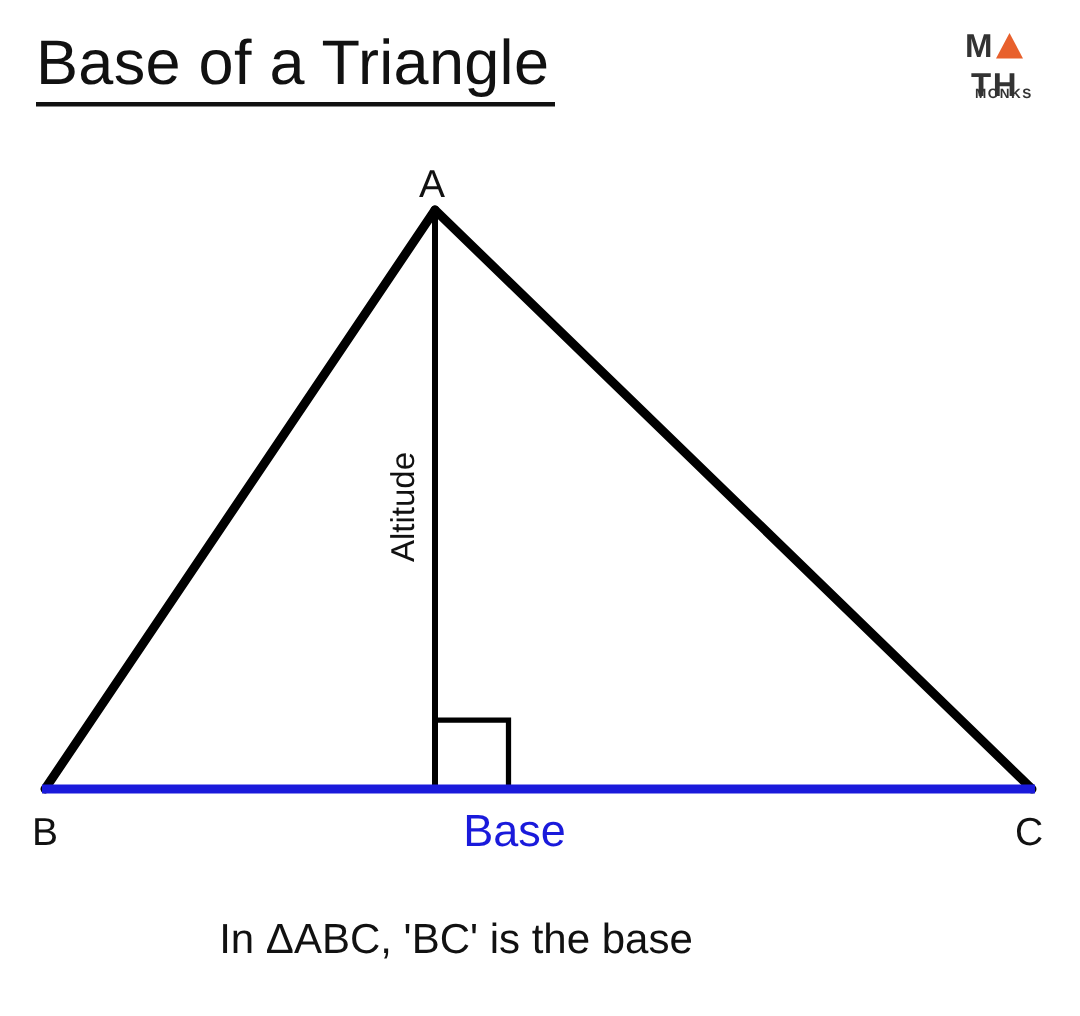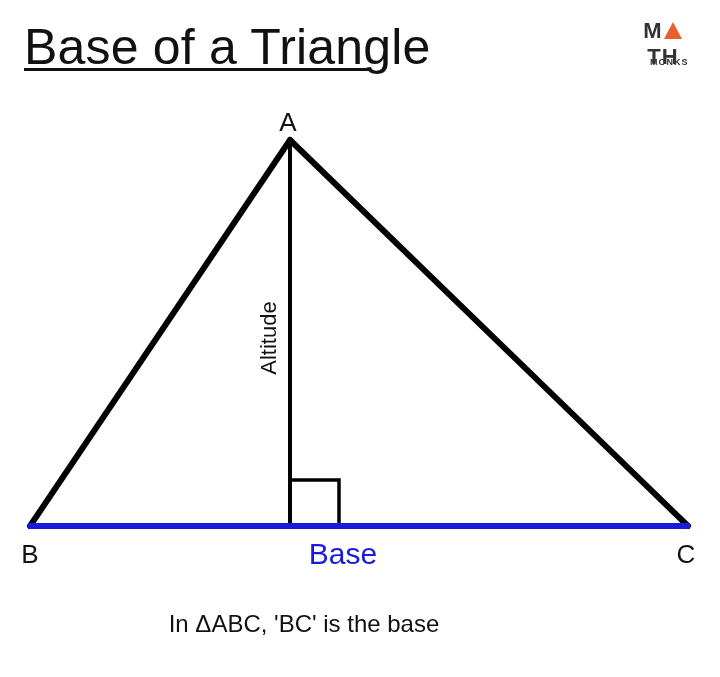--- a/index.html
+++ b/index.html
@@ -1,23 +1,23 @@
 <!DOCTYPE html>
 <html><head>
 <meta charset="utf-8">
 <style>
   html,body{margin:0;padding:0;background:#fff;}
   body{width:720px;height:677px;position:relative;overflow:hidden;font-family:"Liberation Sans",sans-serif;}
-  .title{position:absolute;left:24px;top:18px;font-size:50px;color:#111;letter-spacing:0.2px;}
+  .title{position:absolute;left:24px;top:18px;font-size:42px;color:#111;letter-spacing:0.2px;}
   .title-rule{position:absolute;left:24px;top:68px;width:346px;height:3px;background:#111;}
   .logo{position:absolute;left:628px;top:18px;width:70px;height:40px;}
   .logo-top{position:absolute;left:0;top:0;font-size:22px;font-weight:bold;color:#333;letter-spacing:1px;text-align:center;}
   .logo-bottom{position:absolute;left:22px;top:39px;font-size:9px;font-weight:bold;color:#333;letter-spacing:1px;}
   svg.diagram{position:absolute;left:0;top:0;}
-  .caption{position:absolute;left:0;width:608px;top:610px;text-align:center;font-size:24px;color:#111;}
+  .caption{position:absolute;left:0;width:608px;top:610px;text-align:center;font-size:28px;color:#111;}
 </style>
 </head>
 <body>
 
 <div class="title">Base of a Triangle</div>
 <div class="title-rule"></div>
 
 <div class="logo">
   <div class="logo-top">
     <span>M</span><span style="display:inline-block;width:0;height:0;border-left:9px solid transparent;border-right:9px solid transparent;border-bottom:17px solid #e8602c;vertical-align:-1px;margin:0 1px;"></span><span>TH</span>

